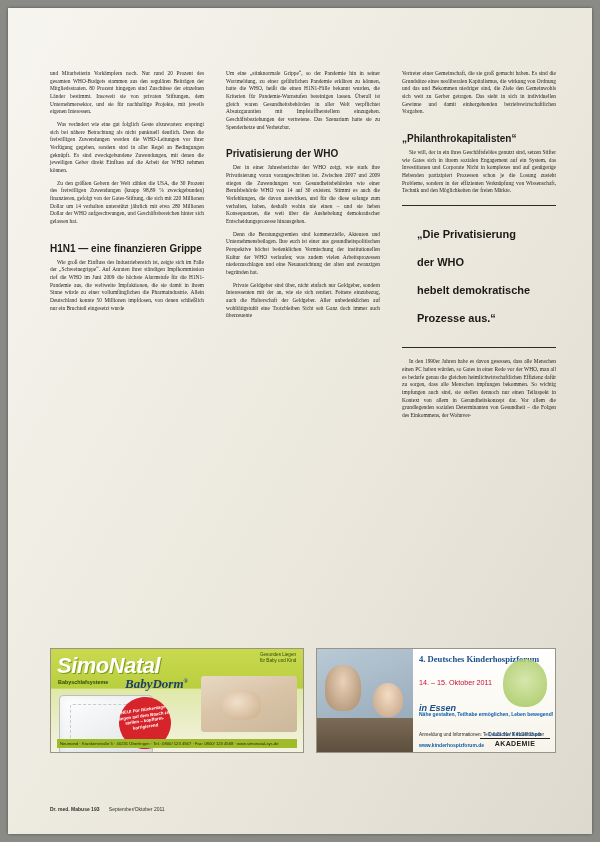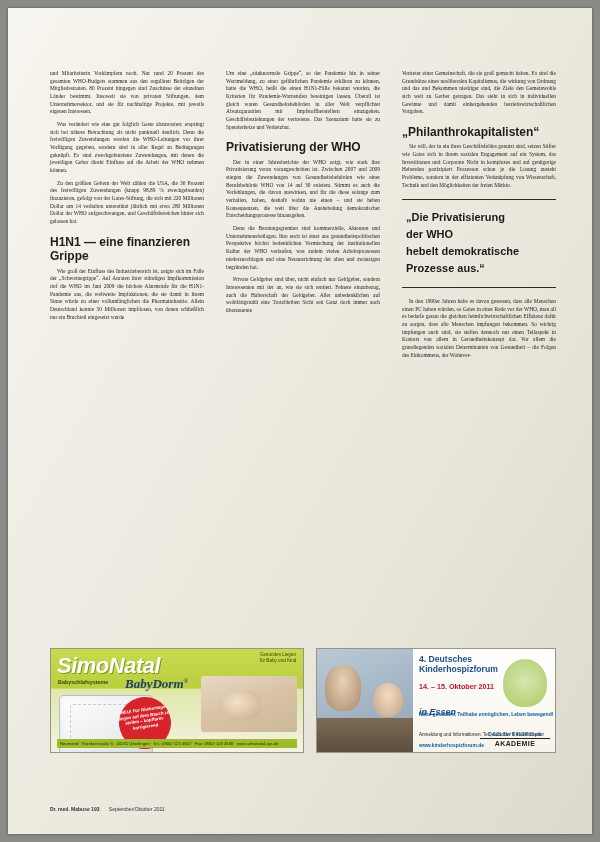--- a/index.html
+++ b/index.html
@@ -87,39 +87,39 @@
     color: #26241f;
     margin: 0 0 5px 0;
     text-indent: 7px;
     font-family: "Liberation Serif", serif;
     
     -webkit-font-smoothing: none;
   }
   .para.noindent { text-indent: 0; }
   h3.sub {
     font-family: "Liberation Sans", sans-serif;
-    font-size: 12px;
+    font-size: 10px;
     font-weight: bold;
     color: #1d1c19;
-    margin: 9px 0 4px 0;
+    margin: 17px 0 4px 0;
     line-height: 1.2;
   }
 
   .pullquote {
     margin: 10px 0 10px 0;
     padding: 8px 2px 9px 2px;
     border-top: 1.4px solid #2b2b28;
     border-bottom: 1.4px solid #2b2b28;
     font-family: "Liberation Sans", sans-serif;
     font-size: 11px;
     font-weight: bold;
     line-height: 1.35;
     color: #1b1a17;
   }
-  .pullquote div { margin: 2px; }
+  .pullquote div { margin: 13px; }
 
   
   .ads {
     position: absolute;
     left: 42px;
     right: 36px;
     top: 640px;
     height: 105px;
     display: flex;
     gap: 12px;
@@ -287,32 +287,32 @@
     background: linear-gradient(180deg,#7b6a55,#5d4f3e);
   }
   .ad-right-body {
     flex: 1;
     position: relative;
     background: linear-gradient(180deg,#ffffff 0%, #f6f4ea 100%);
     padding: 5px 6px;
     box-sizing: border-box;
   }
   .kh-title {
-    font-family: Liberation Sans, sans-serif;
+    font-family: Liberation Serif, serif;
     font-size: 8.6px;
     font-weight: bold;
     color: #1b4f8a;
     line-height: 1.2;
   }
   .kh-date {
     font-family: "Liberation Sans", sans-serif;
     font-size: 7.2px;
-    font-weight: bold;
+    font-weight: normal;
     color: #c8102e;
-    margin-top: 7px;
+    margin-top: 14px;
   }
   .kh-place {
     font-family: "Liberation Sans", sans-serif;
     font-size: 9px;
     font-weight: bold;
     font-style: italic;
     color: #1b4f8a;
     margin-top: 16px;
   }
   .kh-slogan {

